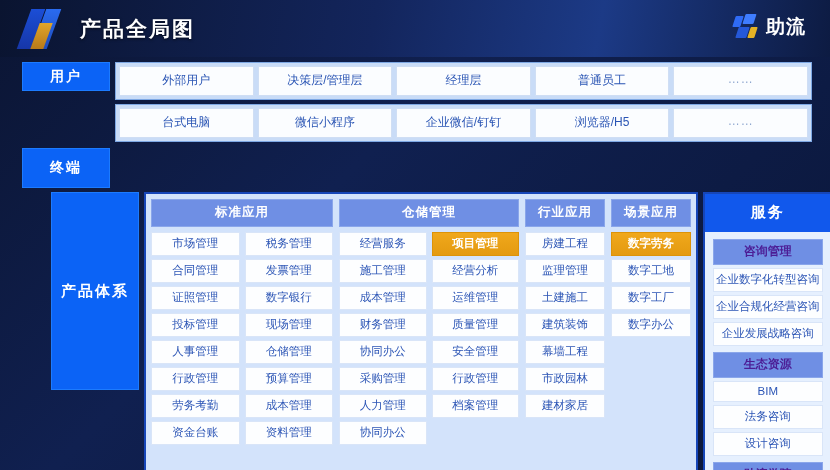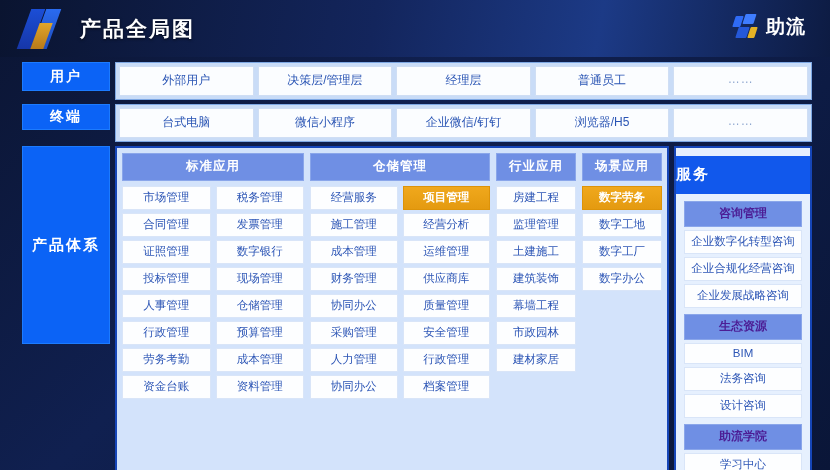--- a/index.html
+++ b/index.html
@@ -62,25 +62,25 @@
   .chip {
     flex: 1 1 0; text-align: center;
     background: #fbfdff; color: #2a55b4;
     font-size: 12px; padding: 5px 0 6px;
     border: 1px solid #cfdef4;
     white-space: nowrap;
   }
   .chip.dots { color: #8fa7cf; letter-spacing: 1px; }
 
   .band.users  .band-label { height: 29px; }
-  .band.term   .band-label { height: 26px; }
+  .band.term   .band-label { height: 40px; margin-top: 44px; }
 
   
   .big-band { display: flex; margin-bottom: 4px; }
-  .big-band .band-label { font-size: 15px; }
+  .big-band .band-label { font-size: 15px; margin-left: 29px; }
   .panel-wrap { flex: 1 1 auto; margin-left: 5px; display: flex; gap: 5px; }
 
   .panel {
     background: #d3e3fb;
     border: 2px solid #1646b8;
     padding: 5px;
     display: flex; gap: 6px;
   }
   .panel.product { flex: 0 0 540px; }
   .panel.service {
@@ -112,21 +112,21 @@
   
   .g-standard { flex: 0 0 182px; }
   .g-pro      { flex: 0 0 180px; }
   .g-industry { flex: 0 0 80px; }
   .g-scene    { flex: 0 0 80px; }
 
   
   .service-head {
     background: #1158ec; color: #fff;
     font-size: 15px; font-weight: bold; letter-spacing: 2px;
-    padding: 9px 0 10px; margin-top: 8px;
+    text-align: center; padding: 9px 0 10px;
   }
   .service-body { padding: 7px 8px 6px; display: flex; flex-direction: column; gap: 6px; }
   .svc-group { display: flex; flex-direction: column; gap: 3px; }
   .svc-head {
     background: #6f8fe4; color: #4c1d95; font-size: 12px; font-weight: bold;
     text-align: center; padding: 3px 0 4px; border: 1px solid #8aa6ea;
   }
   .svc-item {
     background: #fdfeff; color: #2d56b6; font-size: 11.5px;
     text-align: center; padding: 3px 2px 4px; border: 1px solid #d9e5f8;
@@ -221,21 +221,20 @@
                 <div class="cell">财务管理</div>
                 <div class="cell">协同办公</div>
                 <div class="cell">采购管理</div>
                 <div class="cell">人力管理</div>
                 <div class="cell">协同办公</div>
               </div>
               <div class="col">
                 <div class="cell hl">项目管理</div>
                 <div class="cell">经营分析</div>
                 <div class="cell">运维管理</div>
-                <div class="cell">供应商库</div>
                 <div class="cell">质量管理</div>
                 <div class="cell">安全管理</div>
                 <div class="cell">行政管理</div>
                 <div class="cell">档案管理</div>
               </div>
             </div>
           </div>
           <div class="group g-industry">
             <div class="group-head">行业应用</div>
             <div class="group-cols">

